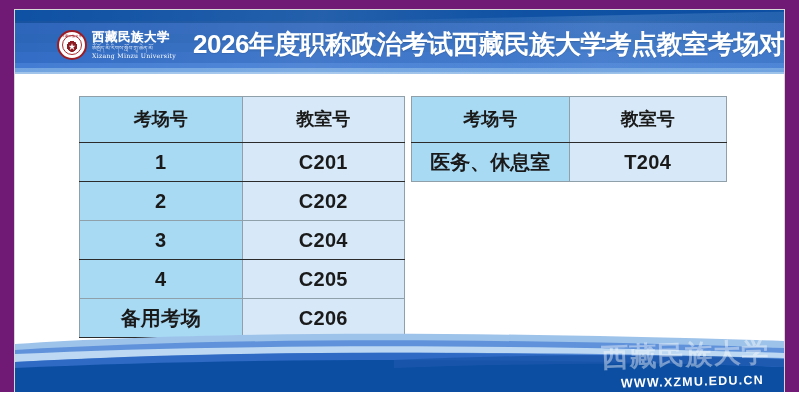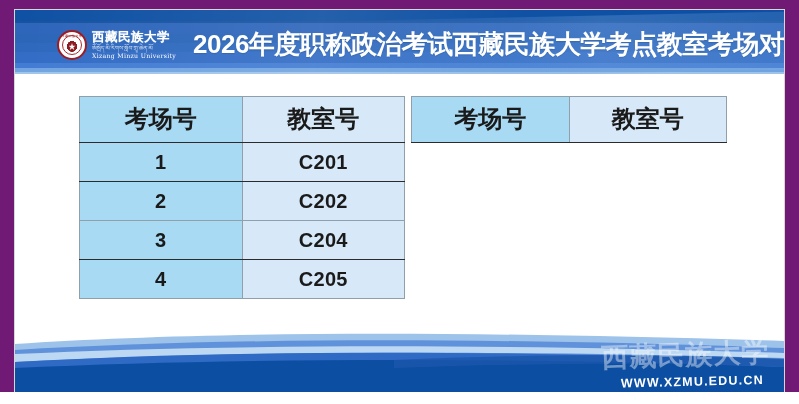--- a/index.html
+++ b/index.html
@@ -205,21 +205,21 @@
     line-height: 1.12;
   }
   .exam-table .col-a { background: #a8daf4; }
   .exam-table .col-b { background: #d7e9f8; }
 
   .exam-table tr.soft-div td {
     border-bottom-color: #8fa0ab;
     border-bottom-width: 1px;
   }
 
-  .hdr td { height: 45px; font-size: 24px; }
+  .hdr td { height: 45px; font-size: 18px; }
   .r-std td { height: 38px; font-size: 20px; }
   .r-tall td { height: 57px; font-size: 20px; }
 
   .cn { font-size: 18.5px; }
   .code { font-size: 21px; letter-spacing: 0.3px; }
 
   
   #wave {
     position: absolute;
     left: 0;
@@ -301,28 +301,36 @@
             <td class="col-b code">C202</td>
           </tr>
           <tr class="r-std">
             <td class="col-a code">3</td>
             <td class="col-b code">C204</td>
           </tr>
           <tr class="r-std soft-div">
             <td class="col-a code">4</td>
             <td class="col-b code">C205</td>
           </tr>
+          <tr class="r-std">
+            <td class="col-a cn">备用考场</td>
+            <td class="col-b code">C206</td>
+          </tr>
         </tbody>
       </table>
 
       <table class="exam-table" id="table-right">
         <tbody>
           <tr class="hdr">
             <td class="col-a cn">考场号</td>
             <td class="col-b cn">教室号</td>
+          </tr>
+          <tr class="r-std soft-div">
+            <td class="col-a cn">医务、休息室</td>
+            <td class="col-b code">T204</td>
           </tr>
         </tbody>
       </table>
 
       <div id="wave">
         <svg viewBox="0 0 771 70" preserveAspectRatio="none">
           <path d="M0,20 C180,8 430,6 771,17 L771,28 C430,18 180,22 0,34 Z" fill="#9ec3ea"></path>
           <path d="M0,26 C200,14 470,13 771,24 L771,40 C470,30 200,32 0,44 Z" fill="#5f92da"></path>
           <path d="M0,30 C190,21 460,19 771,29 L771,34 C460,25 190,28 0,38 Z" fill="#bcd8f2"></path>
           <path d="M0,38 C210,26 480,26 771,36 L771,50 C480,41 210,44 0,52 Z" fill="#2f6ac4"></path>

